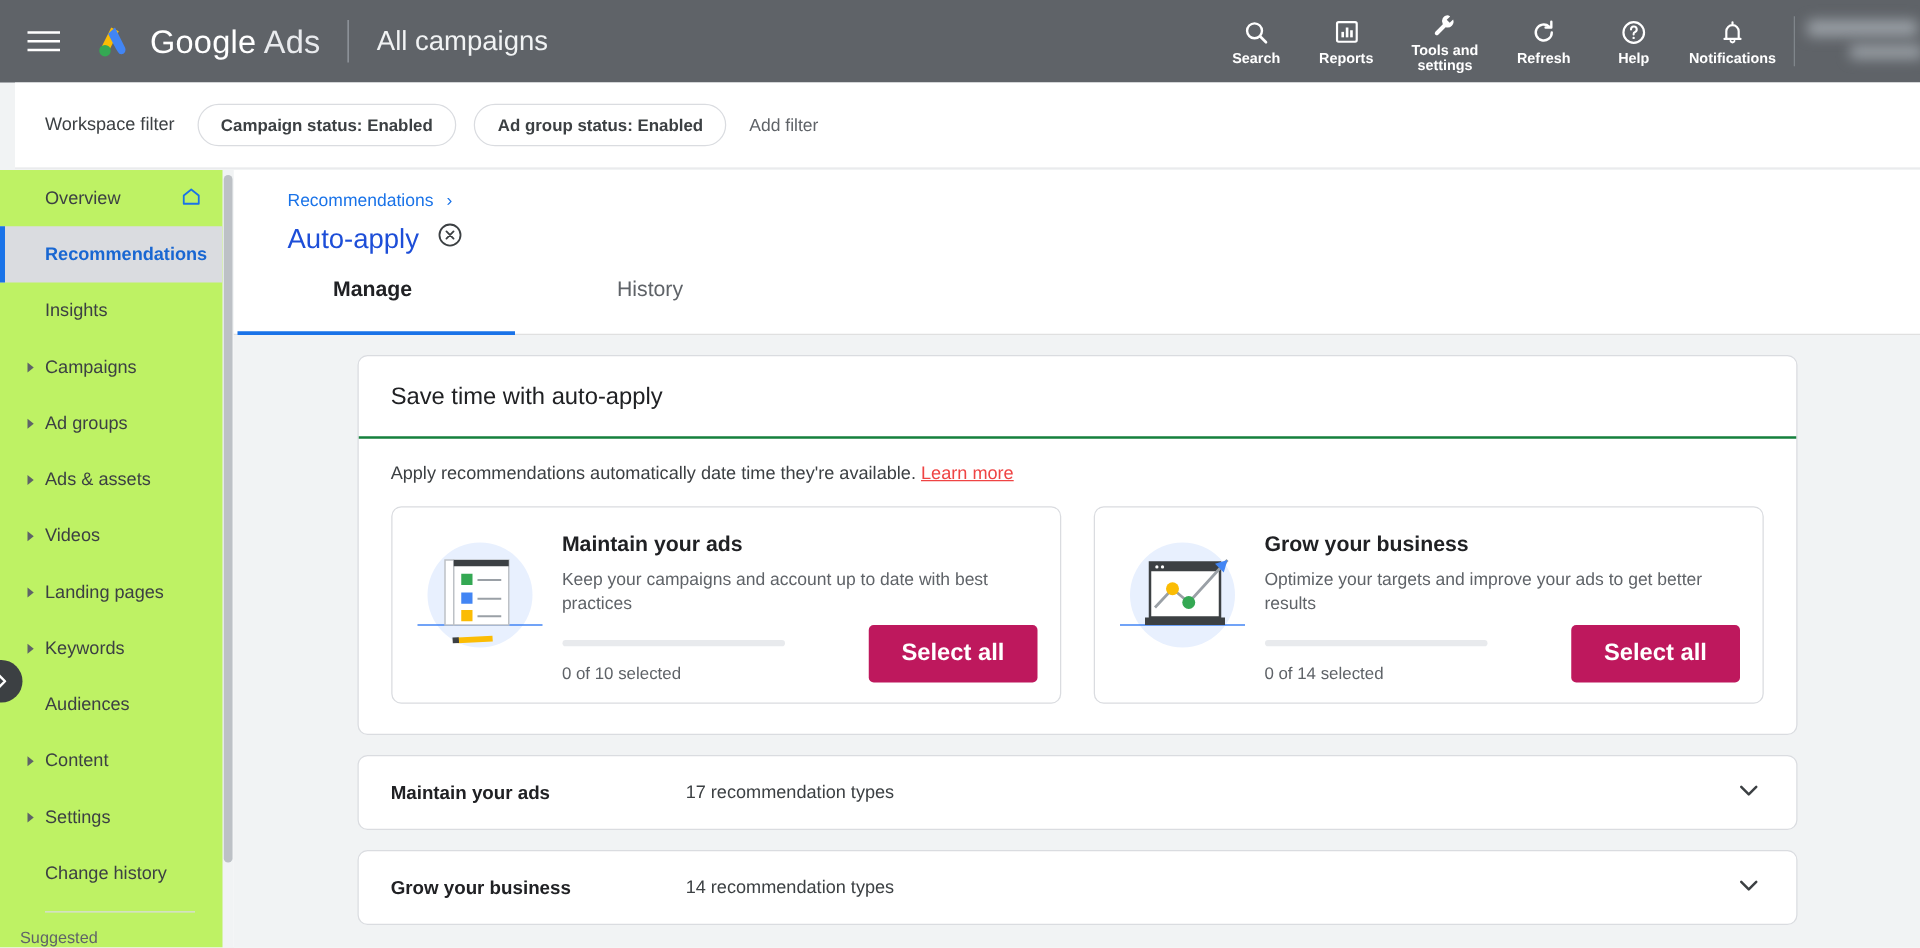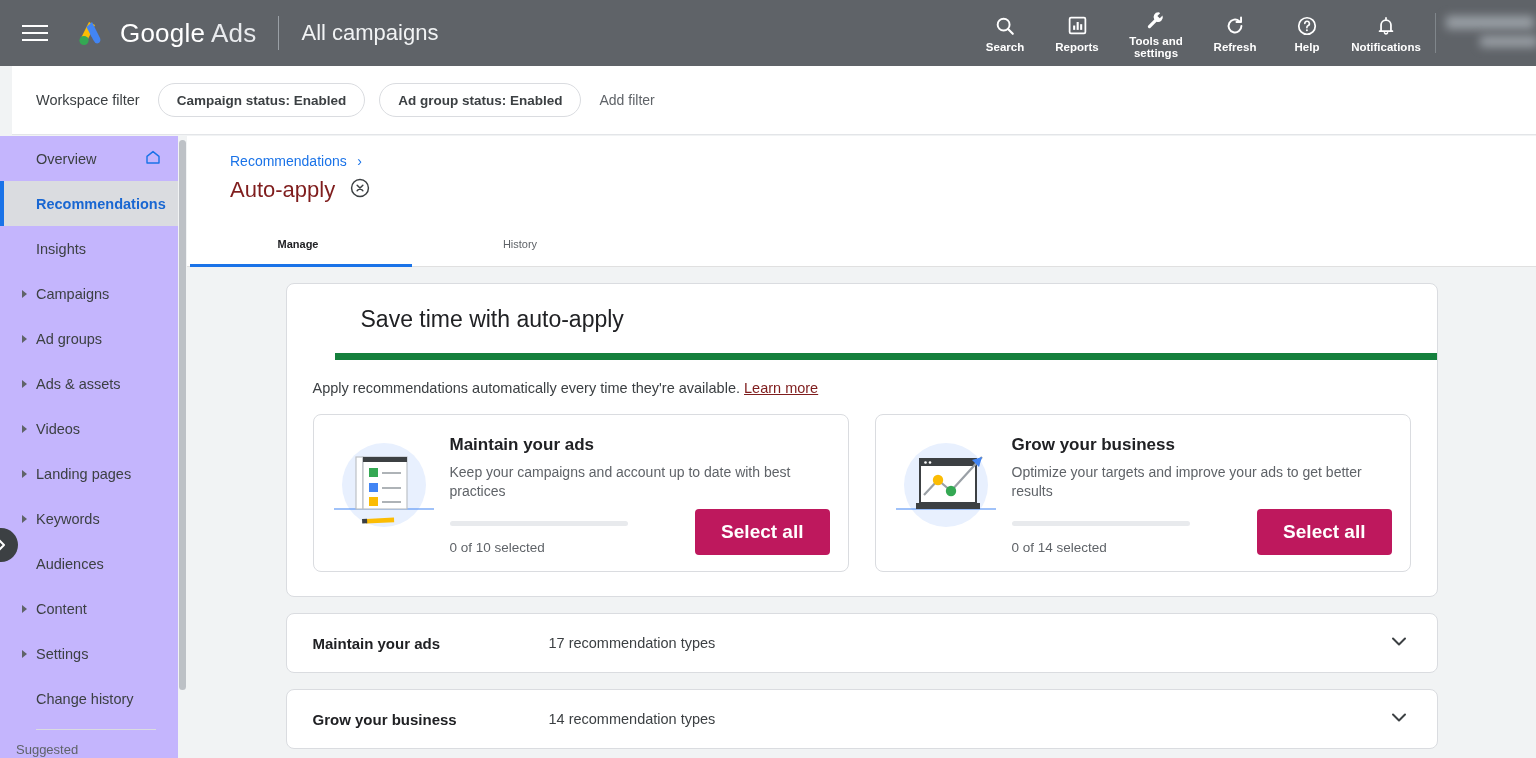--- a/index.html
+++ b/index.html
@@ -51,21 +51,21 @@
     margin-left: 18px; height: 34px; padding: 0 18px; border: 1px solid #dadce0;
     border-radius: 17px; display: flex; align-items: center;
     font-size: 13.5px; color: #3c4043; font-weight: bold; background: #fff; cursor: pointer;
   }
   .chip + .chip { margin-left: 14px; }
   .add-filter { margin-left: 18px; font-size: 14px; color: #5f6368; cursor: pointer; }
 
   
   .sidebar {
     position: absolute; top: 136px; left: 0; width: 178px; height: 622px;
-    background: #c4b5fd; overflow: hidden;
+    background: #bef264; overflow: hidden;
   }
   .nav-item {
     height: 45px; display: flex; align-items: center; position: relative;
     font-size: 14.5px; color: #3c4043; cursor: pointer; padding-left: 36px; padding-right: 10px;
   }
   .nav-item .caret {
     position: absolute; left: 22px; width: 0; height: 0;
     border-left: 5px solid #5f6368; border-top: 4px solid transparent; border-bottom: 4px solid transparent;
   }
   .nav-item.active { background: #dadce0; color: #1967d2; font-weight: bold; }
@@ -84,42 +84,42 @@
     position: absolute; left: -16px; top: 392px; width: 34px; height: 34px; border-radius: 50%;
     background: #3c4043; display: flex; align-items: center; justify-content: center; cursor: pointer; z-index: 6;
   }
 
   
   .main { position: absolute; top: 136px; left: 187px; width: 1349px; height: 622px; background: #fff; }
   .breadcrumb-row { padding: 16px 0 0 43px; }
   .crumb { font-size: 14px; color: #1a73e8; cursor: pointer; }
   .crumb-arrow { color: #1a73e8; font-size: 14px; margin-left: 6px; }
   .page-title-row { display: flex; align-items: center; padding-left: 43px; margin-top: 7px; }
-  .page-title { font-size: 22px; color: #7f1d1d; font-weight: 400; text-align: center; }
+  .page-title { font-size: 22px; color: #1d4ed8; font-weight: 400; text-align: center; }
   .close-x { margin-left: 14px; cursor: pointer; }
 
   .tabs { display: flex; margin-top: 18px; border-bottom: 1px solid #e0e0e0; height: 46px; position: relative; }
   .tab {
-    width: 222px; text-align: center; font-size: 11px; color: #5f6368;
-    display: flex; align-items: center; justify-content: center; cursor: pointer;
+    width: 222px; text-align: center; font-size: 17px; color: #5f6368;
+    display: flex; justify-content: center; cursor: pointer;
   }
   .tab.active { color: #202124; font-weight: bold; }
   .tab.active::after {
     content: ""; position: absolute; left: 3px; bottom: -1px; width: 222px; height: 3px; background: #1a73e8;
   }
 
   .content { background: #f1f3f4; height: 495px; padding-top: 16px; }
   .card {
     margin: 0 auto; width: 1152px; background: #fff;
     border: 1px solid #dadce0; border-radius: 8px;
   }
-  .card-title { font-size: 23px; color: #202124; padding: 22px 26px 20px; border-bottom: 7px solid #15803d; margin-left: 48px; }
+  .card-title { font-size: 19px; color: #202124; padding: 22px 26px 20px; border-bottom: 2px solid #15803d; }
   .card-body { padding: 20px 26px 24px; }
   .card-desc { font-size: 14.5px; color: #3c4043; }
-  .card-desc a { color: #7f1d1d; }
+  .card-desc a { color: #ef4444; }
   .tiles { display: flex; gap: 26px; margin-top: 18px; }
   .tile {
     flex: 1; border: 1px solid #dadce0; border-radius: 8px; padding: 16px 18px;
     display: flex; gap: 14px; min-height: 158px;
   }
   .tile-illus { width: 104px; height: 104px; flex-shrink: 0; margin-top: 4px; }
   .tile-main { flex: 1; display: flex; flex-direction: column; }
   .tile-title { font-size: 17px; color: #202124; font-weight: bold; margin-top: 4px; }
   .tile-desc { font-size: 14px; color: #5f6368; line-height: 19px; margin-top: 8px; }
   .tile-foot { margin-top: auto; display: flex; align-items: flex-end; justify-content: space-between; }
@@ -349,21 +349,21 @@
         <span>History</span>
       </div>
     </div>
 
     <div class="content">
 
       <div class="card">
         <div class="card-title">Save time with auto-apply</div>
         <div class="card-body">
           <div class="card-desc">
-            <span>Apply recommendations automatically every time they're available.</span>
+            <span>Apply recommendations automatically date time they're available.</span>
             <a href="#">Learn more</a>
           </div>
 
           <div class="tiles">
 
             <div class="tile">
               <div class="tile-illus">
                 <svg width="104" height="104" viewBox="0 0 104 104">
                   <circle cx="52" cy="50" r="42" fill="#e8f0fe"></circle>
                   <line x1="2" y1="74" x2="102" y2="74" stroke="#4285f4" stroke-width="1.2"></line>

